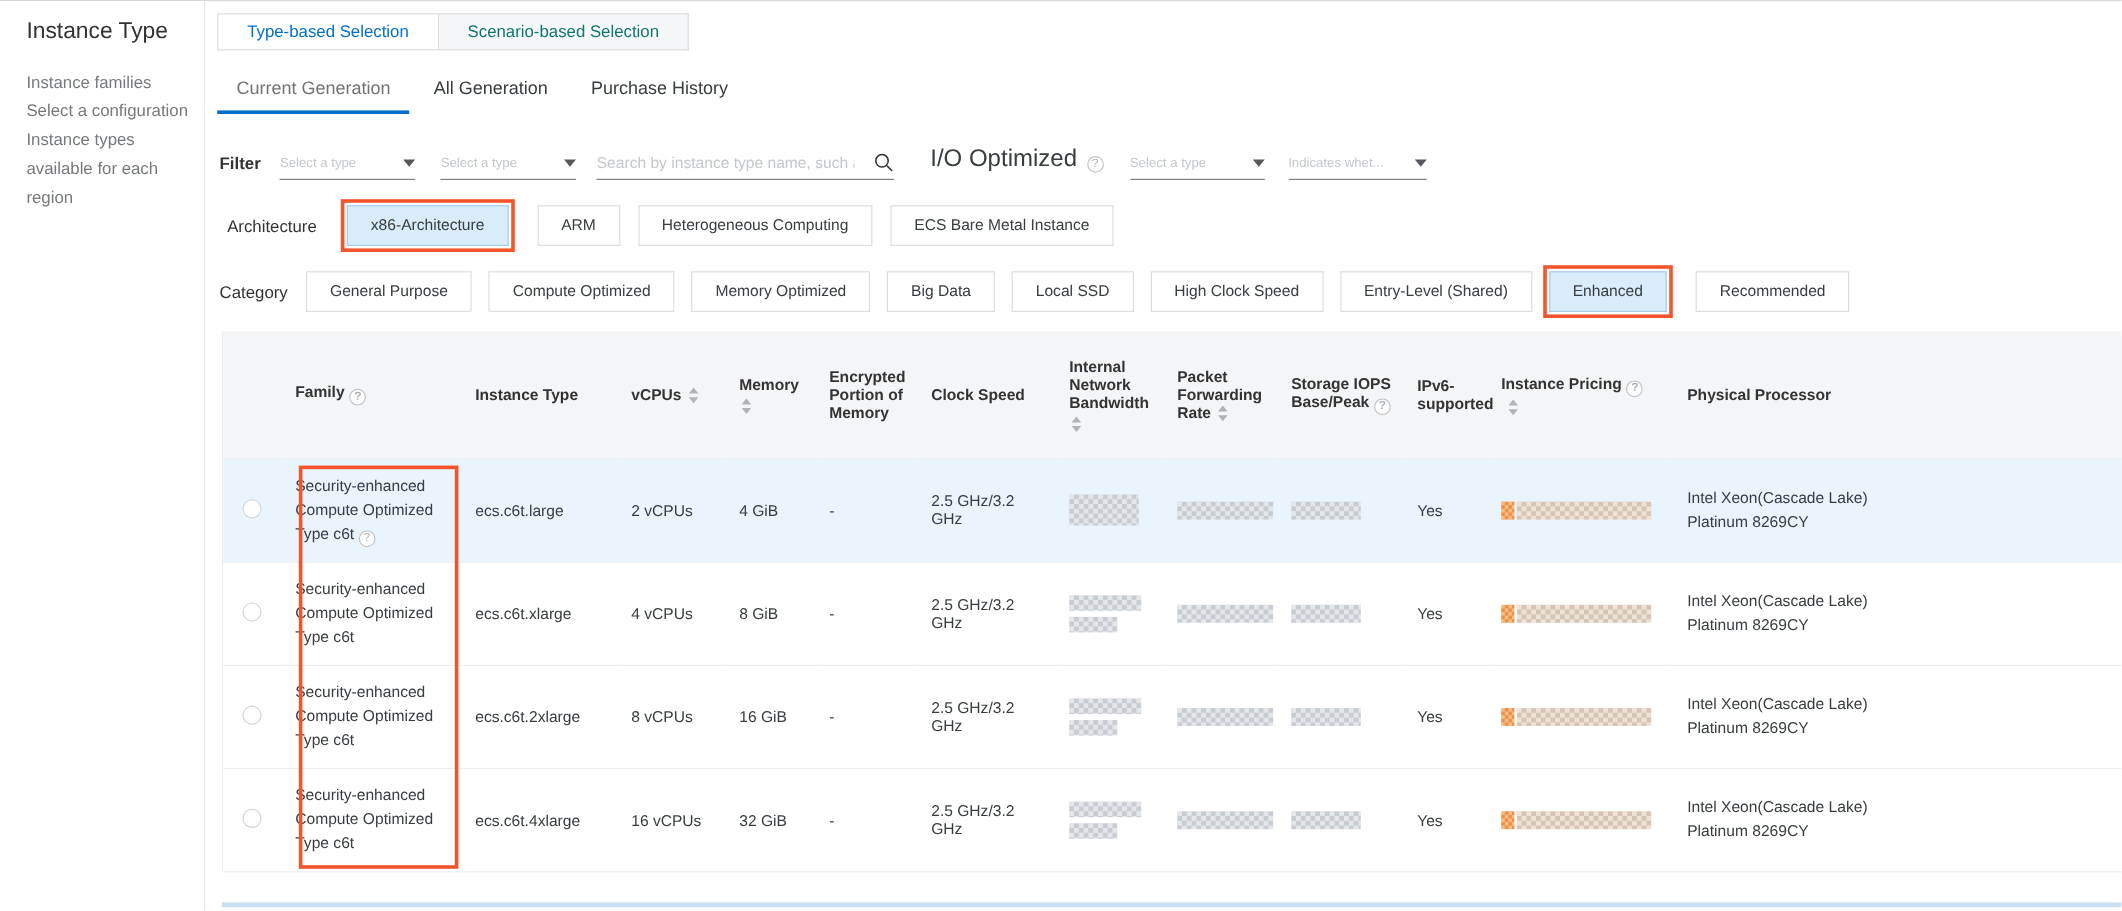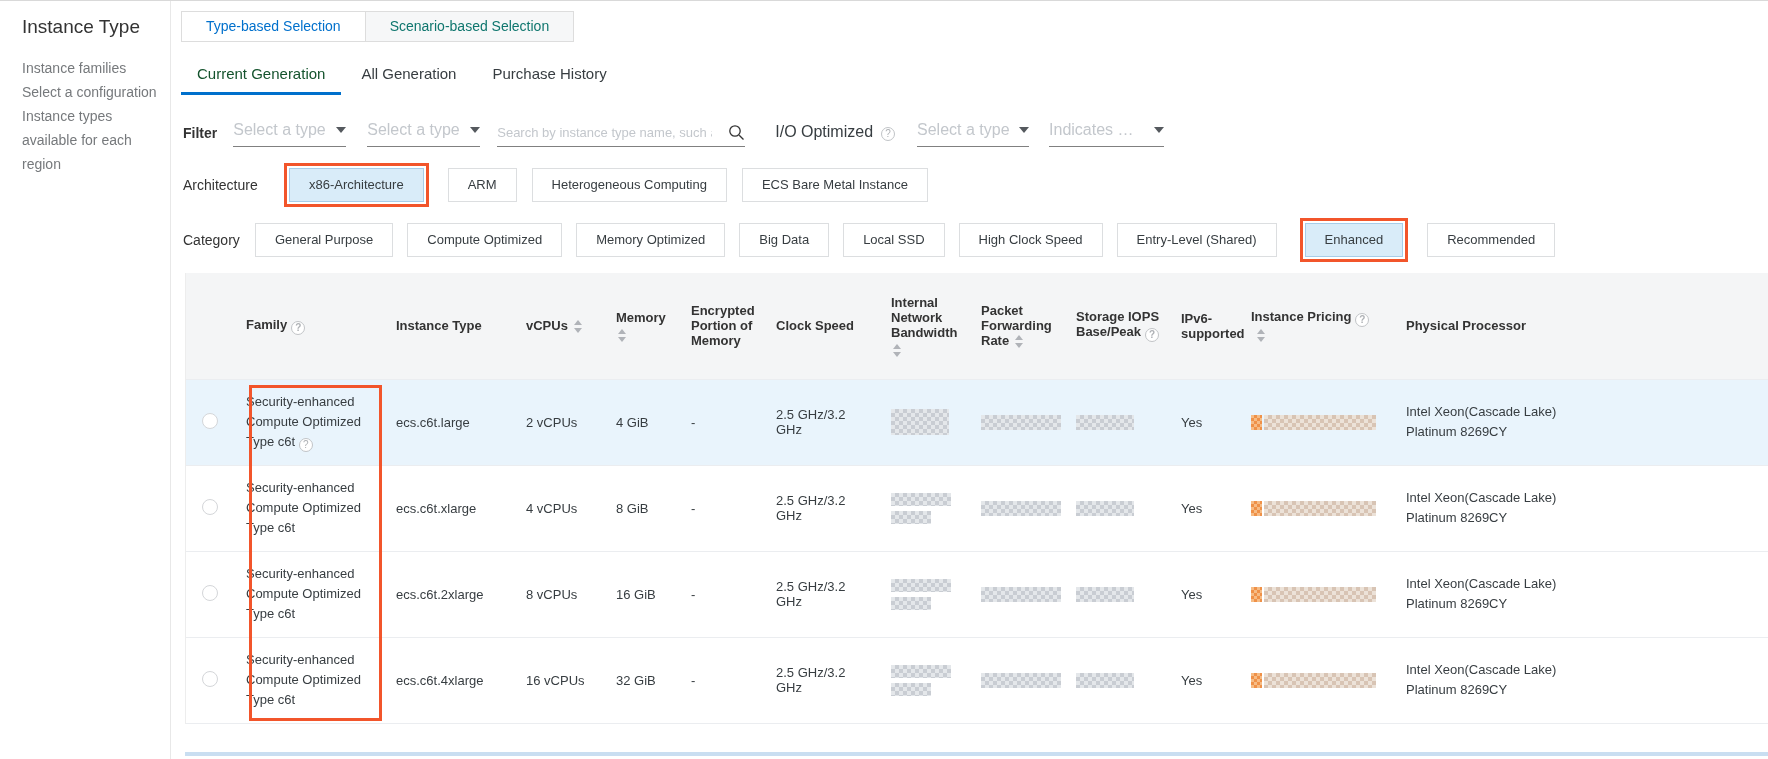--- a/index.html
+++ b/index.html
@@ -19,50 +19,50 @@
   
   .tabbar { display:flex; margin:10px 0 0 10px; }
   .tab { height:31px; line-height:29px; padding:0 24px; font-size:14px;
     border:1px solid #ddd; background:#f6f7f8; color:#0f766e; cursor:pointer; }
   .tab.active { background:#fff; color:#0070cc; border-right:1px solid #ddd; }
   .tab + .tab { border-left:none; }
 
   
   .subtabs { display:flex; margin:23px 0 0 0; padding-left:10px; }
   .subtab { font-size:15px; color:#373d41; padding:0 16px 10px 16px; cursor:pointer; }
-  .subtab.active { color:#14532d; border-bottom:3px solid #0070cc; }
+  .subtab.active { color:#737373; border-bottom:3px solid #0070cc; }
   .subtab + .subtab { margin-left:4px; }
 
   
   .filter-row { display:flex; align-items:flex-end; margin:26px 0 0 12px; }
   .filter-label { font-size:14px; font-weight:bold; color:#333; padding-bottom:6px; margin-right:16px; }
   .uselect { display:flex; align-items:center; justify-content:space-between;
-    border-bottom:1px solid #808080; padding-bottom:7px; font-size:16px;
+    border-bottom:1px solid #808080; padding-bottom:7px; font-size:11px;
     color:#c3c7cc; cursor:pointer; }
   .uselect .caret { width:0; height:0; border-left:5px solid transparent;
     border-right:5px solid transparent; border-top:6px solid #55595e; margin-left:8px; }
   .sel-1 { width:113px; margin-right:21px; }
   .sel-2 { width:113px; margin-right:17px; }
   .search-box { width:248px; margin-right:30px; display:flex; align-items:center;
     justify-content:space-between; border-bottom:1px solid #808080; padding-bottom:5px; }
   .search-box input { border:none; outline:none; width:215px; font-size:13px;
     font-family:"Liberation Sans", sans-serif; color:#373d41; background:transparent; }
   .search-box input::placeholder { color:#c3c7cc; }
-  .io-label { font-size:16px; color:#373d41; padding-bottom:6px; margin-right:8px; white-space:nowrap; }
+  .io-label { font-size:20px; color:#373d41; padding-bottom:6px; margin-right:8px; white-space:nowrap; }
   .help-icon { display:inline-block; width:14px; height:14px; border:1px solid #c1c4c7;
     border-radius:50%; color:#aeb1b5; font-size:10px; line-height:12px; text-align:center;
     vertical-align:-2px; background:#fff; cursor:pointer; }
   .io-help { margin-right:22px; margin-bottom:6px; align-self:flex-end; }
   .sel-3 { width:112px; margin-right:20px; }
   .sel-4 { width:115px; }
   .sel-4 .ph { overflow:hidden; white-space:nowrap; text-overflow:ellipsis; max-width:88px; }
 
   
   .opt-row { display:flex; align-items:center; margin-left:12px; }
-  .arch-row { margin-top:21px; }
+  .arch-row { margin-top:21px;text-align:right; }
   .cat-row { margin-top:21px; }
   .opt-label { font-size:14px; color:#333; margin-right:16px; }
   .arch-row .opt-label { width:81px; }
   .cat-row .opt-label { width:56px; }
   .btn { position:relative; height:34px; line-height:32px; padding:0 19px;
     border:1px solid #dcdee0; background:#fff; font-size:13px; color:#373d41;
     margin-right:14px; cursor:pointer; white-space:nowrap; }
   .btn.selected { background:#d9ecf9; border-color:#a7cde9; }
   .btn.annotated::after { content:""; position:absolute; left:-6px; right:-6px;
     top:-6px; bottom:-6px; border:3px solid #f2552b; pointer-events:none; }
@@ -176,21 +176,21 @@
 
   <div class="opt-row cat-row">
     <div class="opt-label">Category</div>
     <div class="btn">General Purpose</div>
     <div class="btn">Compute Optimized</div>
     <div class="btn">Memory Optimized</div>
     <div class="btn">Big Data</div>
     <div class="btn">Local SSD</div>
     <div class="btn">High Clock Speed</div>
     <div class="btn">Entry-Level (Shared)</div>
-    <div class="btn selected annotated" style="margin-left:14px; margin-right:24px;">Enhanced</div>
+    <div class="btn selected annotated" style="margin-left:0; margin-right:24px;">Enhanced</div>
     <div class="btn">Recommended</div>
   </div>
 
   <div class="table-wrap">
     <div class="family-annotation"></div>
     <table>
       <colgroup>
         <col style="width:50px">
           <col style="width:150px">
           <col style="width:130px">

